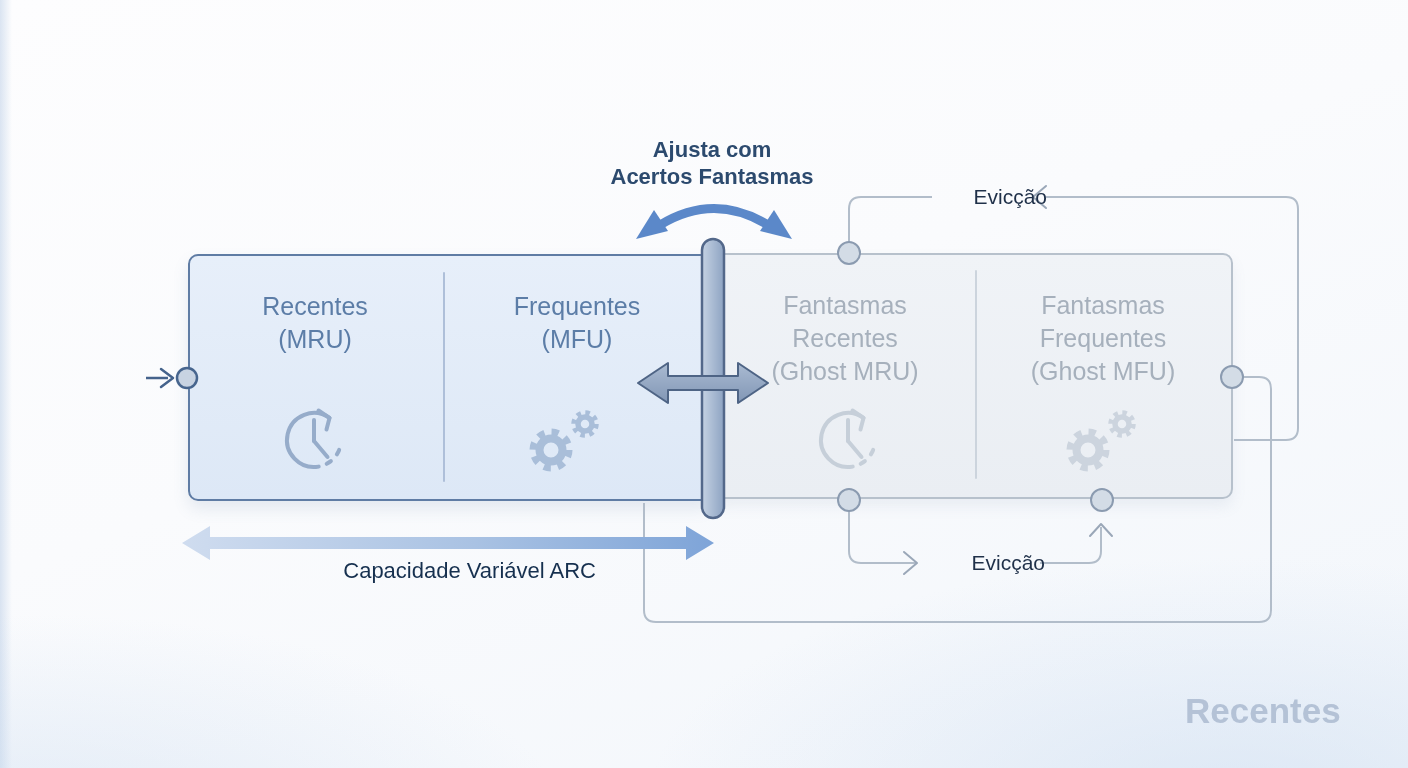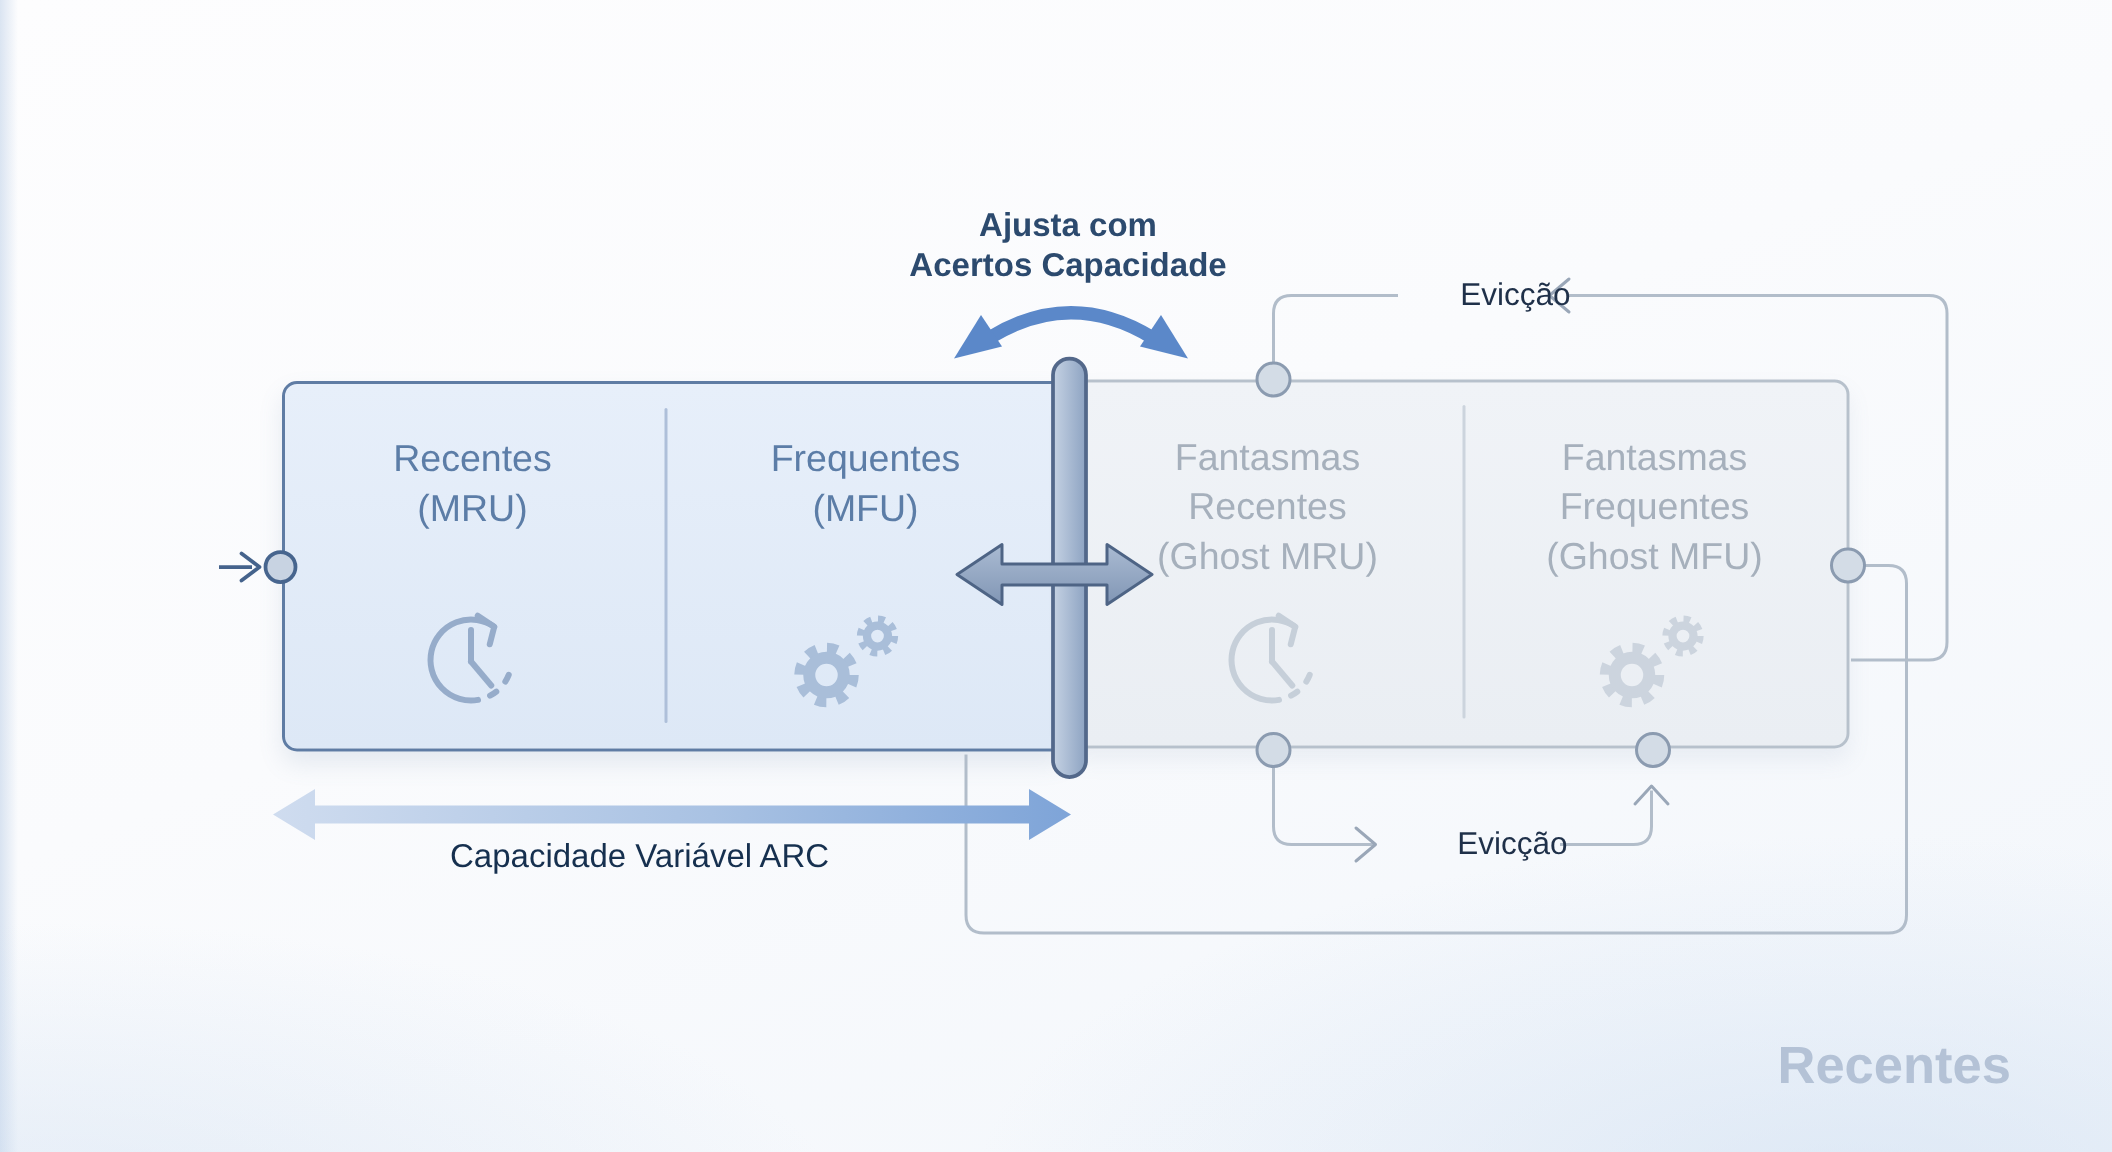--- a/index.html
+++ b/index.html
@@ -32,21 +32,21 @@
   .icon{position:absolute;}
   .label{position:absolute;}
   .section-label{text-align:center;font-size:25px;line-height:33px;font-weight:400;}
   .section-label.active{color:#5c7da7;}
   .section-label.ghost{color:#a6b0bc;}
   .adjust-label{left:572px;top:136px;width:280px;text-align:center;
     font-size:22px;line-height:27px;font-weight:700;color:#2c4a6e;}
   .newdata-label{left:72px;top:352px;width:110px;text-align:left;
     font-size:22px;line-height:27px;font-weight:700;color:#1b3453;}
   .eviction-label{width:130px;text-align:right;font-size:21px;font-weight:400;color:#1f3049;}
-  .capacity-label{left:300px;top:558px;width:320px;text-align:left;
+  .capacity-label{left:276px;top:558px;width:320px;text-align:right;
     font-size:22px;font-weight:500;color:#16304f;}
   .watermark{left:1185px;top:691px;width:220px;font-size:35px;font-weight:700;
     color:#b4c2d6;letter-spacing:0px;}
 </style>
 </head>
 <body>
 
 <div class="canvas">
 
   <div class="panel active">
@@ -160,21 +160,21 @@
     <div>(Ghost MRU)</div>
   </div>
   <div class="label section-label ghost" style="left:1003px;top:289px;width:200px">
     <div>Fantasmas</div>
     <div>Frequentes</div>
     <div>(Ghost MFU)</div>
   </div>
 
   <div class="label adjust-label">
     <div>Ajusta com</div>
-    <div>Acertos Capacidade</div>
+    <div>Acertos Fantasmas</div>
   </div>
 
 
   <div class="label eviction-label" style="left:917px;top:185px">Evicção</div>
 
   <div class="label eviction-label" style="left:915px;top:551px">Evicção</div>
 
   <div class="label capacity-label">Capacidade Variável ARC</div>
 
   <div class="label watermark">Recentes</div>

